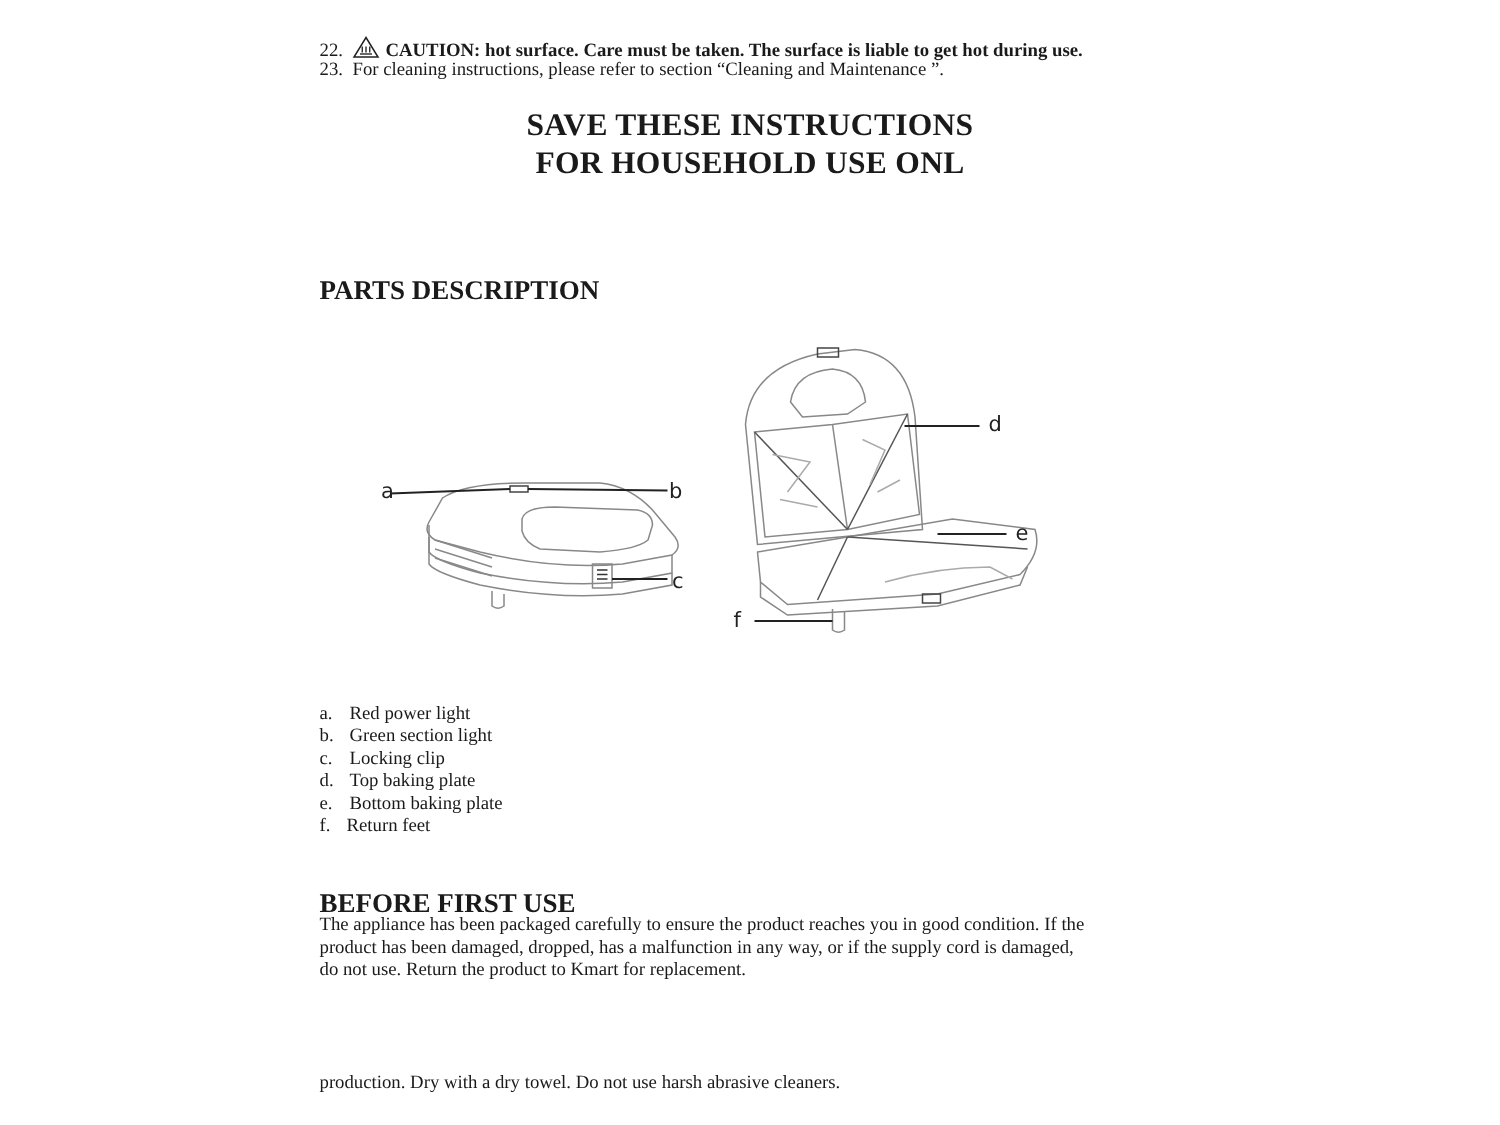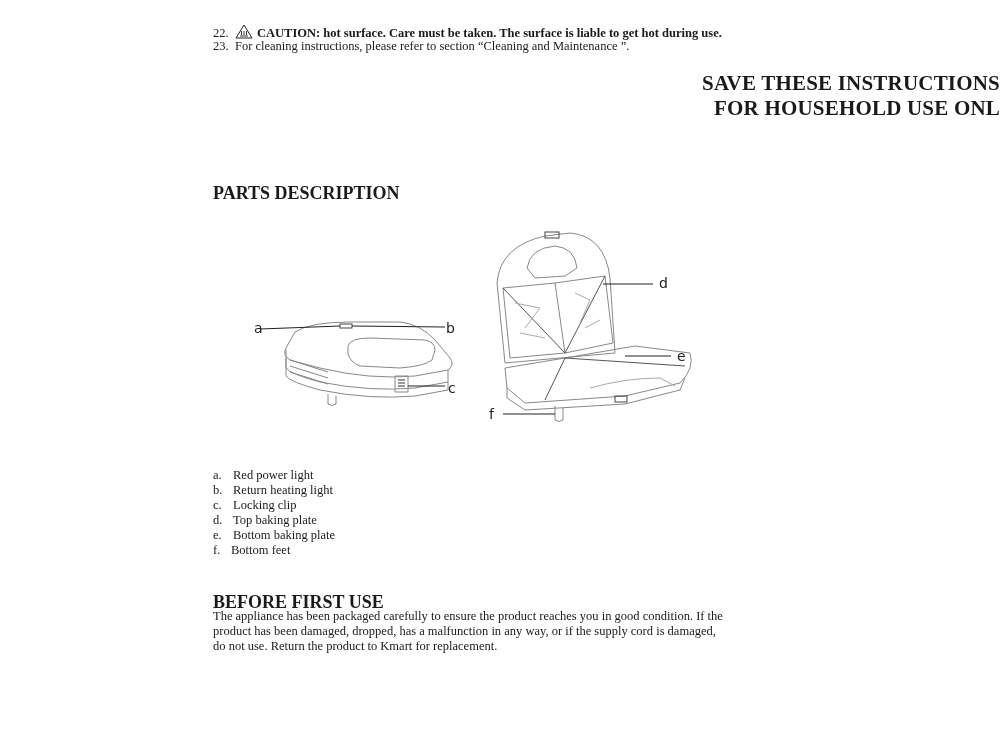--- a/index.html
+++ b/index.html
@@ -3,21 +3,21 @@
   <meta charset="utf-8">
   <style>
     html, body { margin:0; padding:0; background:#ffffff; }
     body { width:1000px; height:750px; position:relative; overflow:hidden;
            font-family:"Liberation Serif", serif; color:#1a1a1a; }
     .abs { position:absolute; }
     .line { font-size:12.5px; line-height:15px; white-space:nowrap; }
     .bold { font-weight:bold; }
     .num { display:inline-block; width:22px; }
     .caution-icon { display:inline-block; width:18px; height:15px; vertical-align:-2px; margin-right:4px; }
-    .title { font-size:21px; font-weight:bold; text-align:right; width:1000px; left:0; line-height:25px; letter-spacing:0.2px; }
+    .title { font-size:21px; font-weight:bold; text-align:center; width:1000px; left:0; line-height:25px; letter-spacing:0.2px; }
     .section { font-size:18px; font-weight:bold; }
     .parts-list { font-size:12.5px; line-height:15px; }
     .parts-list .item { white-space:nowrap;font-family:Liberation Serif, serif; }
     .parts-list .letter { display:inline-block; width:20px; }
     .para { font-size:12.5px; line-height:15px; width:550px; }
     .label { font-family:"DejaVu Sans", sans-serif; font-size:14px; color:#222; }
     svg { overflow:visible; }
   </style>
 </head>
 <body>
@@ -85,29 +85,30 @@
     <line x1="140" y1="128" x2="186" y2="128" stroke="#222" stroke-width="1.2"></line>
     <line x1="18" y1="186" x2="70" y2="186" stroke="#222" stroke-width="1.2"></line>
   </svg>
 </div>
 <span class="abs label" style="left:659px; top:275px;">d</span>
 <span class="abs label" style="left:677px; top:348px;">e</span>
 <span class="abs label" style="left:489px; top:406px;">f</span>
 
 <div class="abs parts-list" style="left:213px; top:468px;">
   <div class="item"><span class="letter">a.</span><span>Red power light</span></div>
-  <div class="item"><span class="letter">b.</span><span>Return heating light</span></div>
+  <div class="item"><span class="letter">b.</span><span>Green section light</span></div>
   <div class="item"><span class="letter">c.</span><span>Locking clip</span></div>
   <div class="item"><span class="letter">d.</span><span>Top baking plate</span></div>
   <div class="item"><span class="letter">e.</span><span>Bottom baking plate</span></div>
-  <div class="item"><span class="letter" style="width:18px;">f.</span><span>Bottom feet</span></div>
+  <div class="item"><span class="letter" style="width:18px;">f.</span><span>Return feet</span></div>
 </div>
 
 <div class="abs section" style="left:213px; top:592px;">BEFORE FIRST USE</div>
 <div class="abs para" style="left:213px; top:609px;">
   <div class="line">The appliance has been packaged carefully to ensure the product reaches you in good condition. If the</div>
   <div class="line">product has been damaged, dropped, has a malfunction in any way, or if the supply cord is damaged,</div>
   <div class="line">do not use. Return the product to Kmart for replacement.</div>
 </div>
 <div class="abs para" style="left:213px; top:669px;">
 </div>
 <div class="abs para" style="left:213px; top:714px;">
+  <div class="line">production. Dry with a dry towel. Do not use harsh abrasive cleaners.</div>
 </div>
 
 </body></html>

